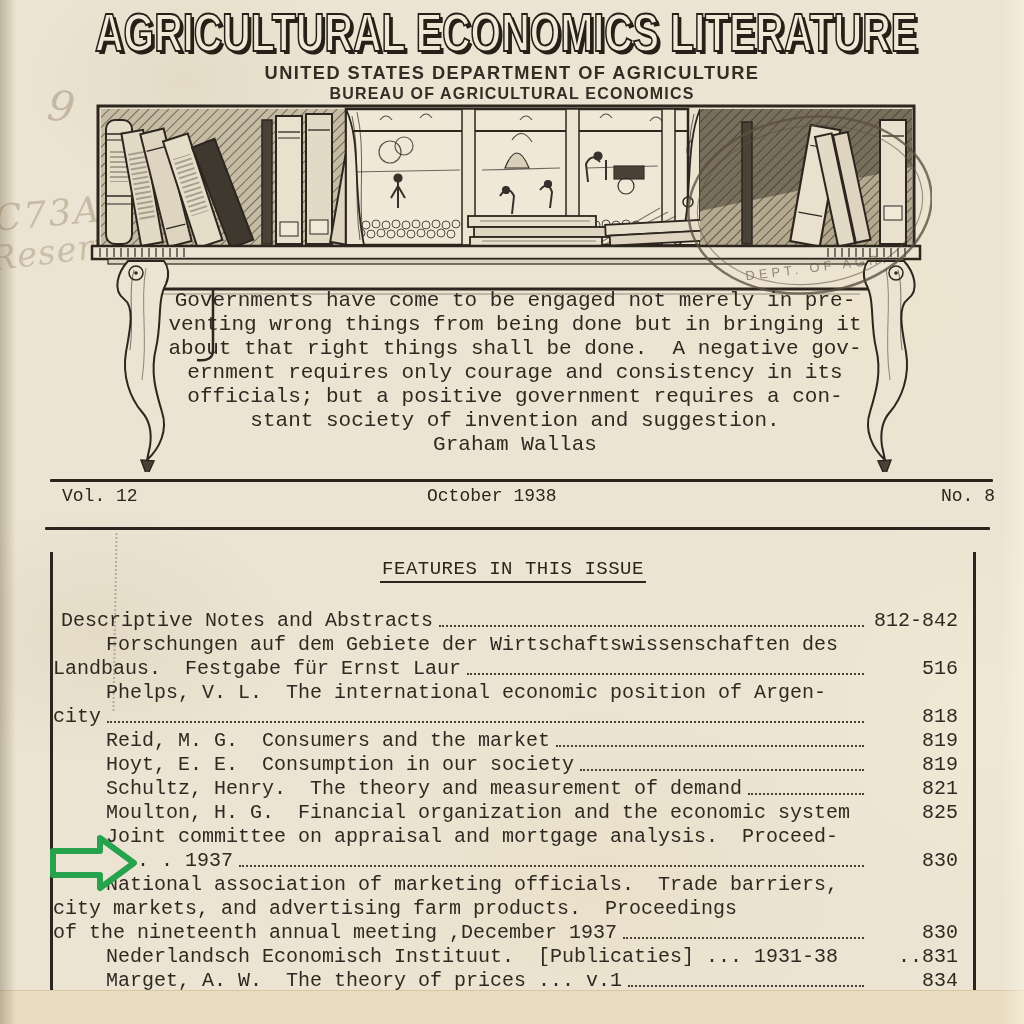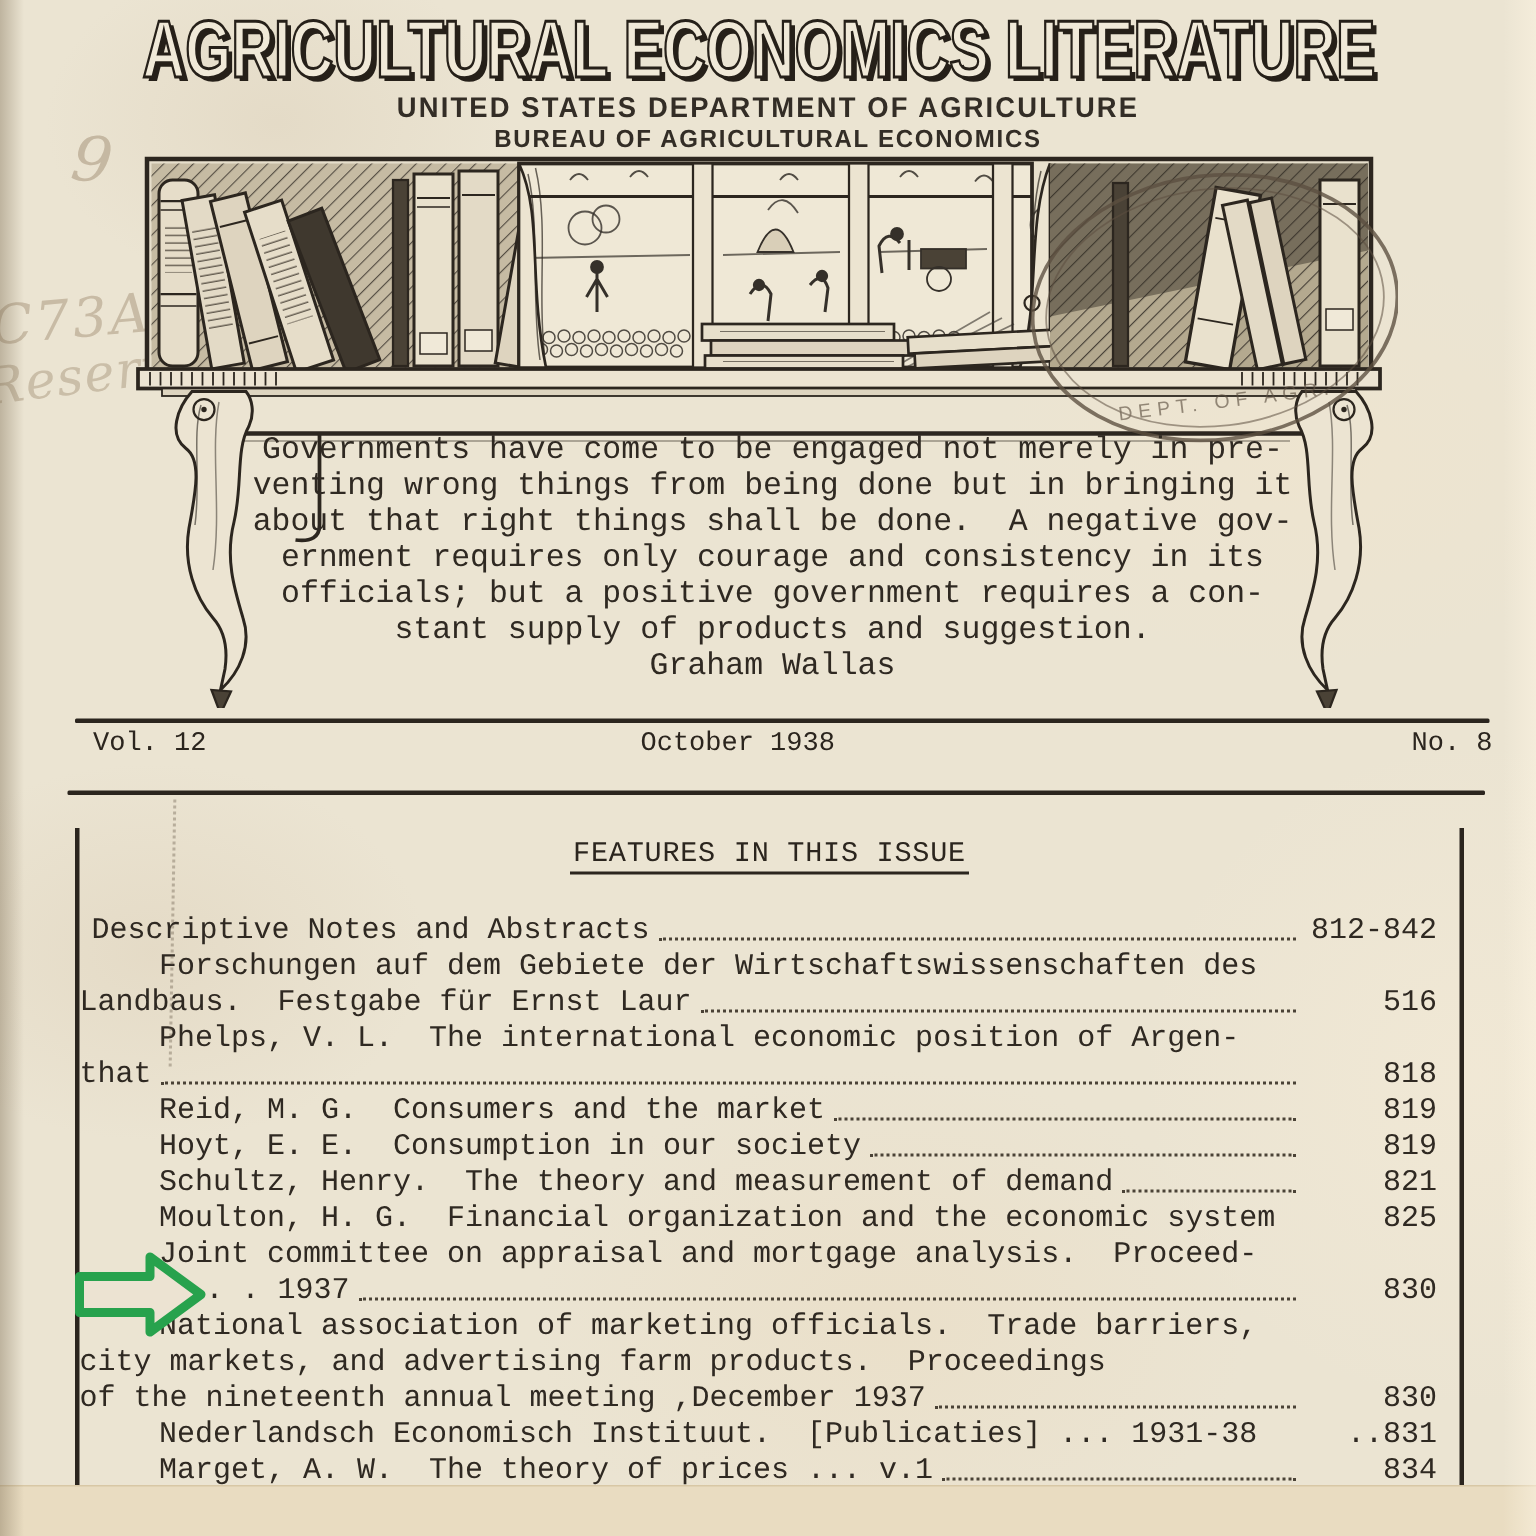--- a/index.html
+++ b/index.html
@@ -280,21 +280,21 @@
       <text x="810" y="272" text-anchor="middle" font-family="Liberation Sans, sans-serif" font-size="13" letter-spacing="4" fill="#5c4f40" opacity=".8">DEPT. OF AGR.</text>
     </g>
   </svg>
 
   <div class="abs quote">
     <div>Governments have come to be engaged not merely in pre-</div>
     <div>venting wrong things from being done but in bringing it</div>
     <div>about that right things shall be done.  A negative gov-</div>
     <div>ernment requires only courage and consistency in its</div>
     <div>officials; but a positive government requires a con-</div>
-    <div>stant supply of products and suggestion.</div>
+    <div>stant society of invention and suggestion.</div>
     <div class="attr">Graham Wallas</div>
   </div>
 
   <div class="abs rule rule1"></div>
   <div class="abs issue vol">Vol. 12</div>
   <div class="abs issue date">October 1938</div>
   <div class="abs issue num">No. 8</div>
   <div class="abs rule rule2"></div>
 
   <div class="abs tocbox">
@@ -316,21 +316,21 @@
           <span class="t">Landbaus.  Festgabe für Ernst Laur</span>
           <span class="leader"></span>
           <span class="pg">516</span>
         </div>
       <div class="toc-row r1">
           <span class="t">Phelps, V. L.  The international economic position of Argen-</span>
           <span class="leader"></span>
           <span class="pg"></span>
         </div>
       <div class="toc-row r2 dots">
-          <span class="t">that</span>
+          <span class="t">city</span>
           <span class="leader"></span>
           <span class="pg">818</span>
         </div>
       <div class="toc-row r1 dots">
           <span class="t">Reid, M. G.  Consumers and the market</span>
           <span class="leader"></span>
           <span class="pg">819</span>
         </div>
       <div class="toc-row r1 dots">
           <span class="t">Hoyt, E. E.  Consumption in our society</span>

